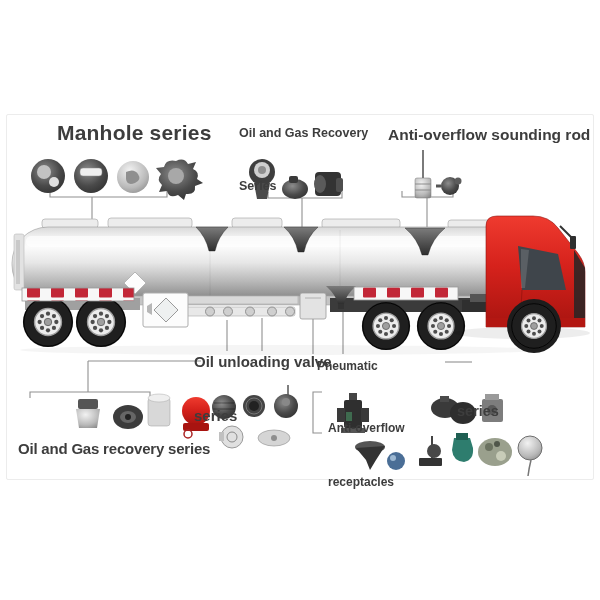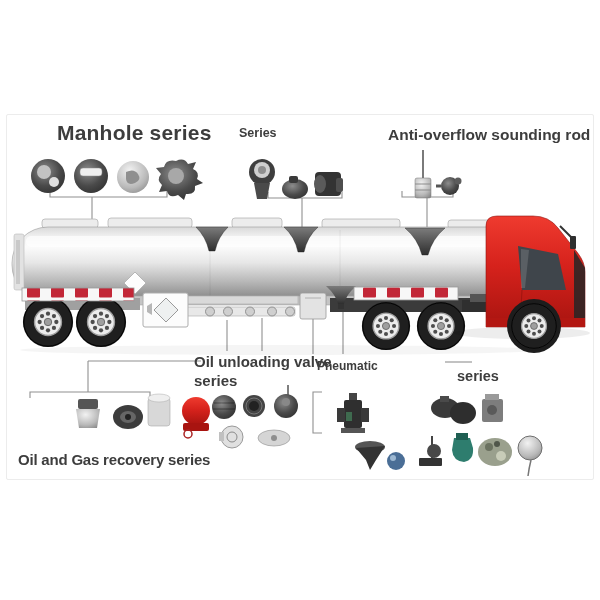--- a/index.html
+++ b/index.html
@@ -1,29 +1,29 @@
 <!DOCTYPE html>
 <html><head>
 <meta charset="utf-8">
 <style>
   html,body{margin:0;padding:0;background:#ffffff;}
   body{width:600px;height:600px;font-family:"Liberation Sans",sans-serif;color:#3d3d3d;}
   .stage{position:relative;width:600px;height:600px;background:#fff;overflow:hidden;text-decoration:underline;}
   .frame{position:absolute;left:6px;top:114px;width:586px;height:364px;border:1px solid #ececec;border-radius:2px;}
   svg.layer{position:absolute;left:0;top:0;}
   .lbl{position:absolute;font-weight:700;color:#3d3d3d;white-space:nowrap;}
-  .lbl .l2{display:block;}
+  .lbl .l2{display:block;margin-top:35px;}
   #lbl-manhole{left:57px;top:121px;font-size:21px;letter-spacing:.2px;}
   #lbl-ogr-top{left:239px;top:124px;font-size:12.5px;line-height:18px;}
   #lbl-rod{left:388px;top:126px;font-size:15.5px;}
   #lbl-unloading{left:194px;top:352px;font-size:15px;line-height:19px;}
   #lbl-pneumatic{left:317px;top:356px;font-size:12px;line-height:21px;}
   #lbl-receptacles{left:328px;top:419px;font-size:12px;line-height:19px;}
   #lbl-submarine{left:457px;top:366px;font-size:14.5px;line-height:20px;}
-  #lbl-ogr-bottom{left:18px;top:440px;font-size:15px;letter-spacing:-.2px;margin-top:11px;}
+  #lbl-ogr-bottom{left:18px;top:440px;font-size:15px;letter-spacing:-.2px;}
 </style>
 </head>
 <body>
 
 <div class="stage">
 
   <div class="frame"></div>
 
   <svg class="layer" width="600" height="600" viewBox="0 0 600 600">
     <defs>
@@ -271,34 +271,39 @@
       <circle cx="497" cy="444" r="3" fill="#50564a"></circle>
       <circle cx="530" cy="448" r="12" fill="url(#mtG)"></circle>
       <circle cx="530" cy="448" r="12" fill="none" stroke="#6e6e6e"></circle>
       <path d="M531,460 q-2,8 -3,16" stroke="#777" fill="none" stroke-width="1.5"></path>
     </g>
   </svg>
 
   <div class="lbl" id="lbl-manhole">Manhole series</div>
 
   <div class="lbl" id="lbl-ogr-top">
+    <span>Oil and Gas Recovery</span>
     <span class="l2">Series</span>
   </div>
 
   <div class="lbl" id="lbl-rod">Anti-overflow sounding rod</div>
 
   <div class="lbl" id="lbl-unloading">
     <span>Oil unloading valve</span>
     <span class="l2">series</span>
   </div>
 
   <div class="lbl" id="lbl-pneumatic">
     <span>Pneumatic</span>
   </div>
 
+  <div class="lbl" id="lbl-receptacles">
+    <span>Anti-overflow</span>
+    <span class="l2">receptacles</span>
+  </div>
 
   <div class="lbl" id="lbl-submarine">
     <span class="l2">series</span>
   </div>
 
   <div class="lbl" id="lbl-ogr-bottom">Oil and Gas recovery series</div>
 
 </div>
 
 </body></html>

